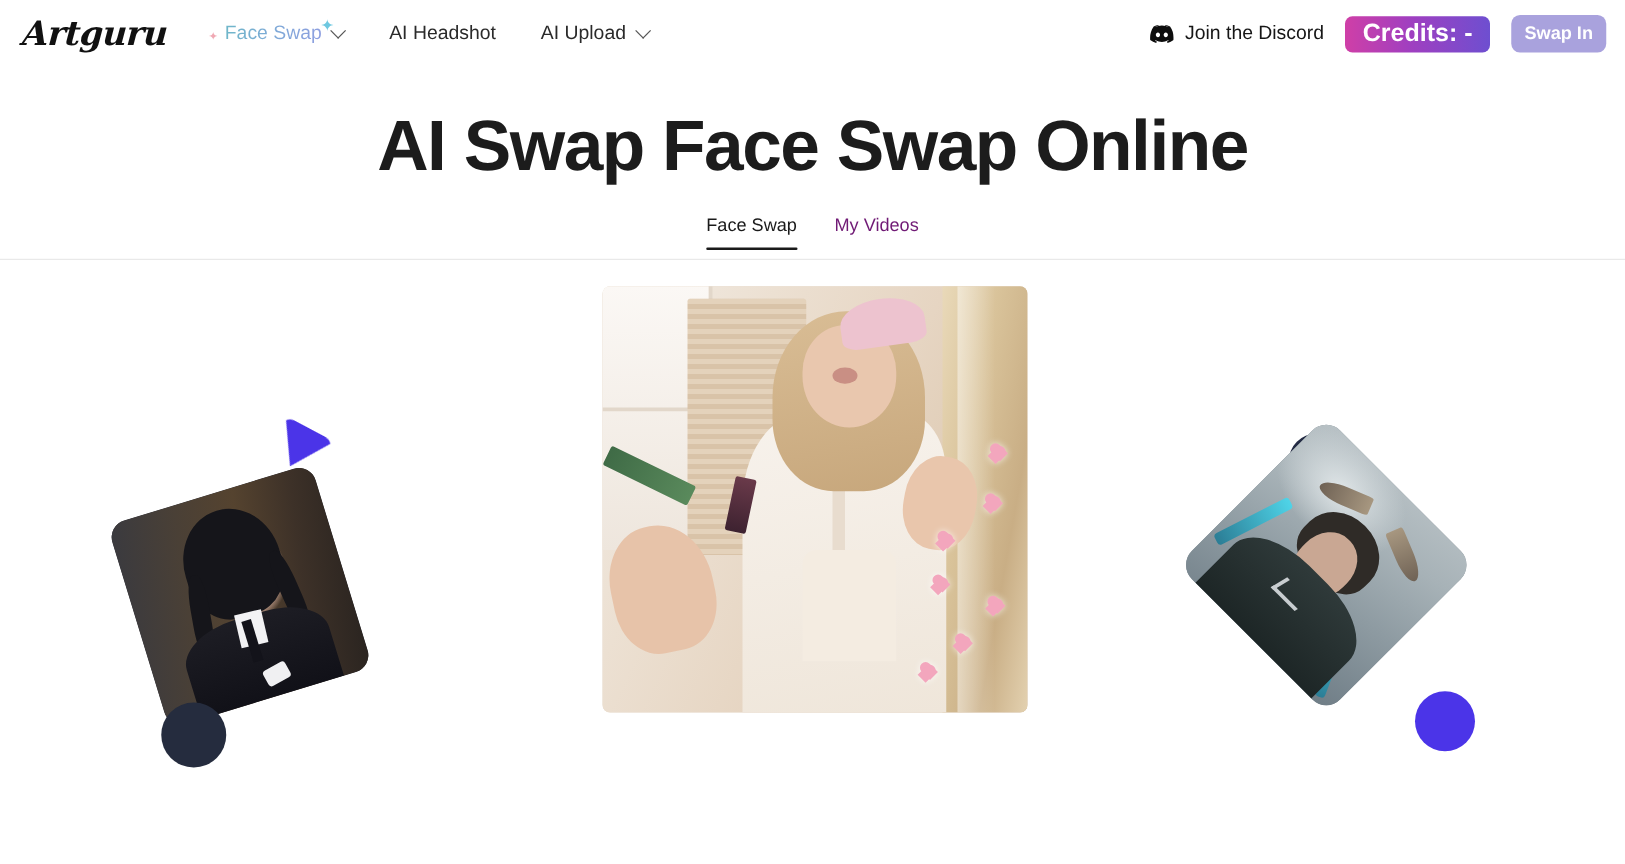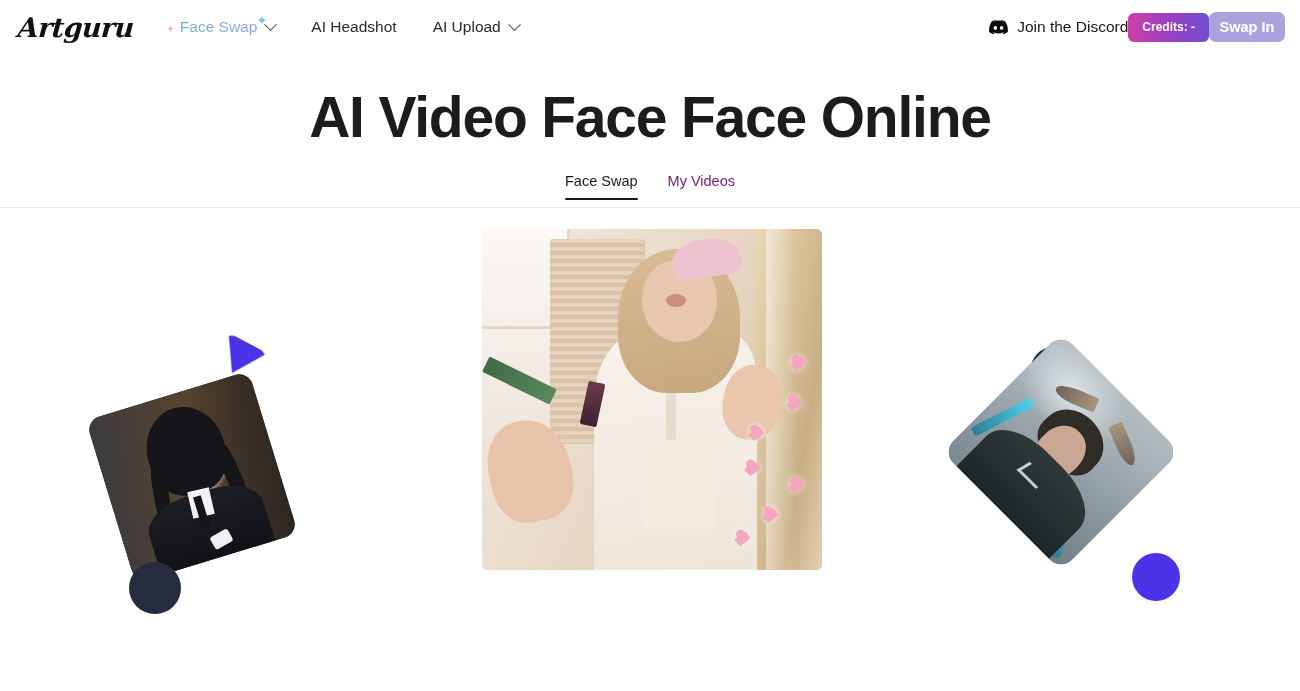--- a/index.html
+++ b/index.html
@@ -55,34 +55,34 @@
   .spark.right { right: 26px; top: 2px; color: #6ec8e0; font-size: 13px; }
   .chev {
     width: 9px; height: 9px;
     border-right: 1.6px solid #555;
     border-bottom: 1.6px solid #555;
     transform: rotate(45deg) translate(-2px,-2px);
     margin-left: 2px;
   }
   .header-right {
     margin-left: auto;
-    display: flex; align-items: center; 
+    display: flex; align-items: center; gap: 17px;
     margin-right: 15px;
   }
   .discord {
     display: flex; align-items: center; gap: 9px;
     font-size: 15.5px; color: #161616; cursor: pointer;
   }
   .discord svg { display: block; }
   .btn-credits {
     display: flex; align-items: center; justify-content: center;
     height: 29px; padding: 0 14px;
     border-radius: 6px;
     background: linear-gradient(90deg,#cf3fa7 0%,#a03fc0 45%,#6e4fd0 100%);
-    color: #ffffff; font-size: 12px; font-weight: 700;
+    color: #ffffff; font-size: 20px; font-weight: 700;
     cursor: pointer; border: none;
   }
   .btn-signin {
     display: flex; align-items: center; justify-content: center;
     height: 30px; width: 76px;
     border-radius: 7px;
     background: #a9a2dd;
     color: #ffffff; font-size: 14.5px; font-weight: 700;
     cursor: pointer; border: none;
   }
@@ -328,21 +328,21 @@
             <path fill="#0d0d0d" d="M20.3 1.6A19.8 19.8 0 0015.4.1l-.25.45c1.6.4 3 1 4.3 1.85a16.9 16.9 0 00-14.9 0C5.85 1.55 7.25.95 8.85.55L8.6.1A19.8 19.8 0 003.7 1.6C.6 6.2-.25 10.7.17 15.1a20 20 0 006.05 3.05l.8-1.35c-.65-.25-1.3-.55-1.9-.9l.45-.35a14.3 14.3 0 0012.86 0l.45.35c-.6.35-1.25.65-1.9.9l.8 1.35a20 20 0 006.05-3.05c.5-5.1-.85-9.55-3.53-13.5zM8.02 12.4c-1.18 0-2.15-1.08-2.15-2.4s.95-2.4 2.15-2.4c1.2 0 2.17 1.08 2.15 2.4 0 1.32-.95 2.4-2.15 2.4zm7.96 0c-1.18 0-2.15-1.08-2.15-2.4s.95-2.4 2.15-2.4c1.2 0 2.17 1.08 2.15 2.4 0 1.32-.95 2.4-2.15 2.4z"></path>
           </svg>
         </span>
         <span>Join the Discord</span>
       </div>
       <button class="btn-credits">Credits: -</button>
       <button class="btn-signin">Swap In</button>
     </div>
   </div>
 
-  <h1 class="hero-title">AI Video Face Face Online</h1>
+  <h1 class="hero-title">AI Swap Face Swap Online</h1>
 
   <div class="tabs">
     <div class="tab active">Face Swap</div>
     <div class="tab">My Videos</div>
   </div>
   <div class="divider"></div>
 
   <div class="deco deco-left">
     <div class="play-tri play-tri-r"></div>
     <div class="card-left">

